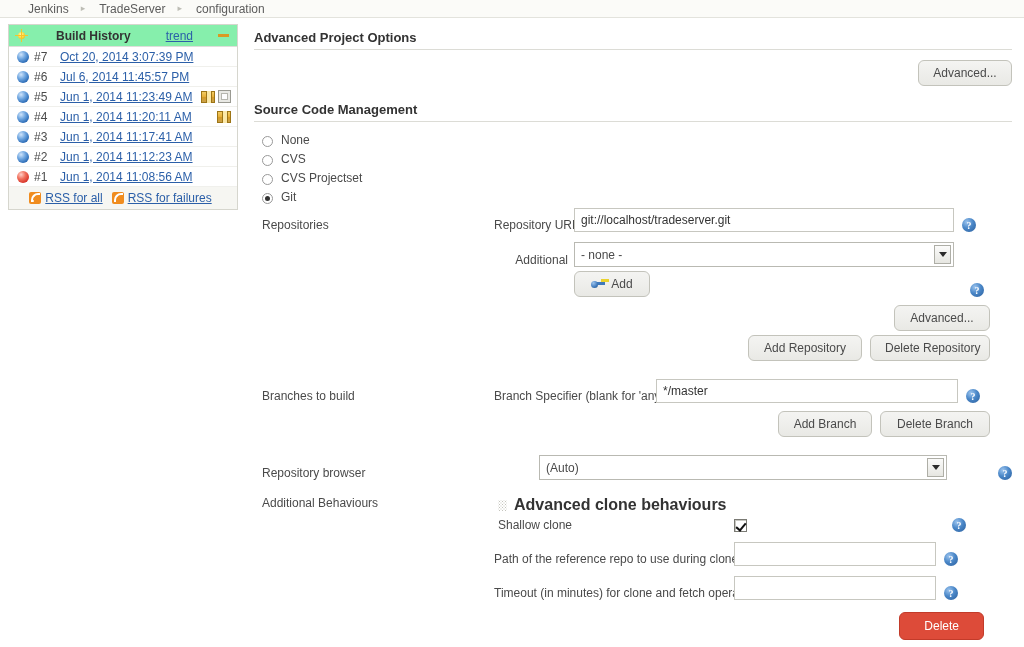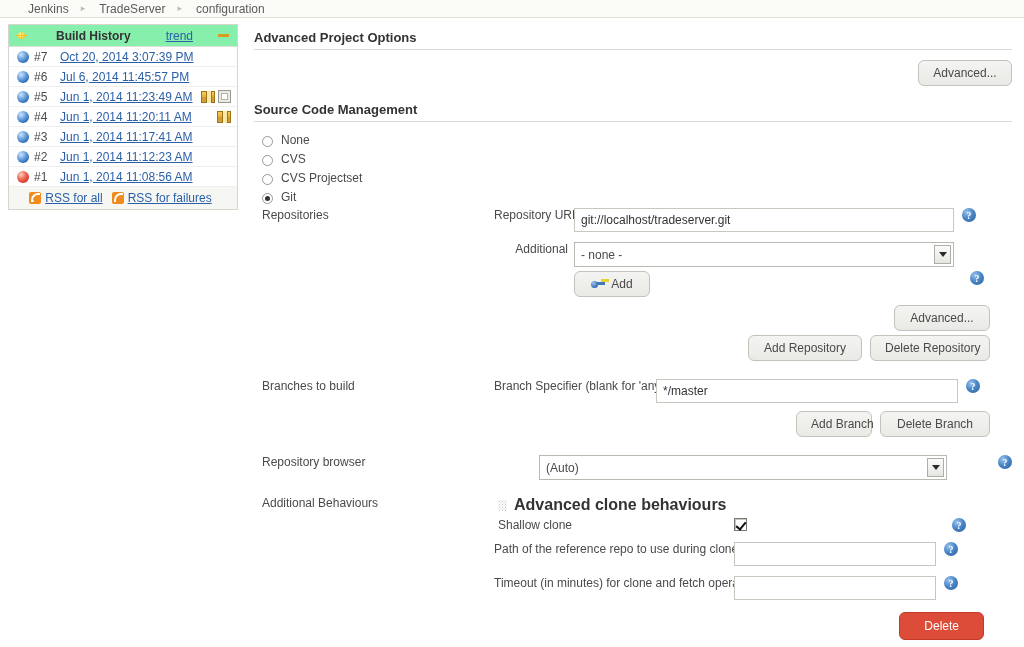--- a/index.html
+++ b/index.html
@@ -264,21 +264,21 @@
     position: absolute;
     left: 2px; top: 2px;
     width: 5px; height: 5px;
     border-radius: 50%;
     background: #333;
   }
   .radio-label { font-size: 12px; color: #4a4a4a; }
 
   .field-row {
     display: flex;
-    align-items: flex-start;
+    align-items: flex-end;
     margin-top: 6px;
   }
   .left-label {
     width: 240px;
     flex: 0 0 240px;
     font-size: 12px;
     color: #4a4a4a;
     padding-left: 8px;
   }
   .inline-label {
@@ -551,21 +551,21 @@
     </div>
 
     <div class="field-row" style="margin-top:18px;">
       <span class="left-label">Branches to build</span>
       <span class="inline-label" style="width:162px;">Branch Specifier (blank for 'any')</span>
       <input class="text-input" style="width: 302px;" value="*/master">
       <span class="help-icon" style="margin-left:8px;">?</span>
     </div>
 
     <div class="btn-row" style="padding-top:8px; padding-right:22px;">
-      <button class="btn" style="width:76px;">Add Branch</button>
+      <button class="btn" style="width:94px;">Add Branch</button>
       <button class="btn" style="width:110px;">Delete Branch</button>
     </div>
 
     <div class="field-row" style="margin-top:18px;gap:45px;">
       <span class="left-label">Repository browser</span>
       <div class="select-box" style="width:487px;">
         <span>(Auto)</span>
         <span class="select-arrow"></span>
       </div>
       <span class="help-icon" style="margin-left:6px;">?</span>

